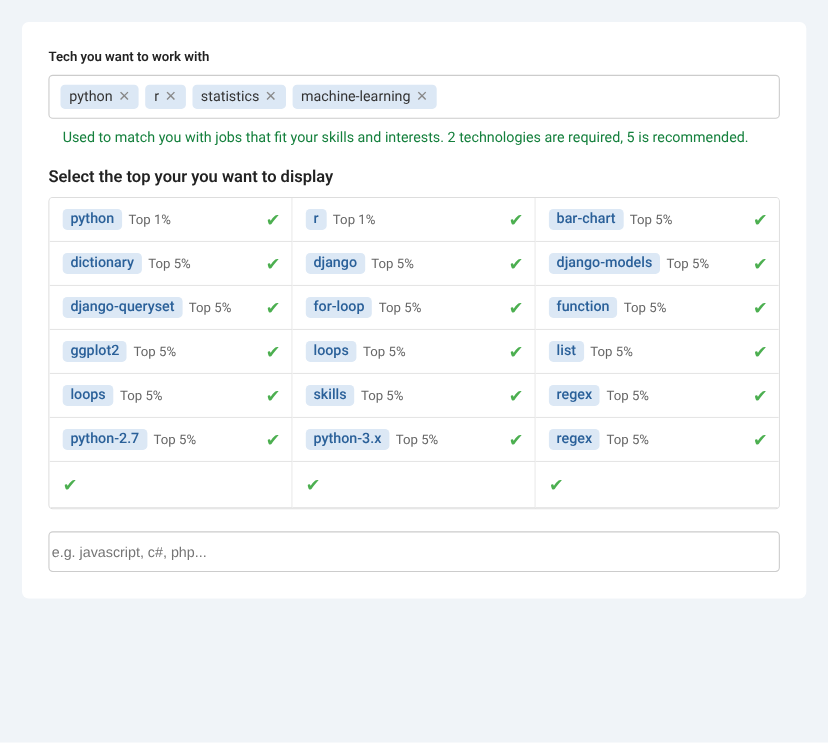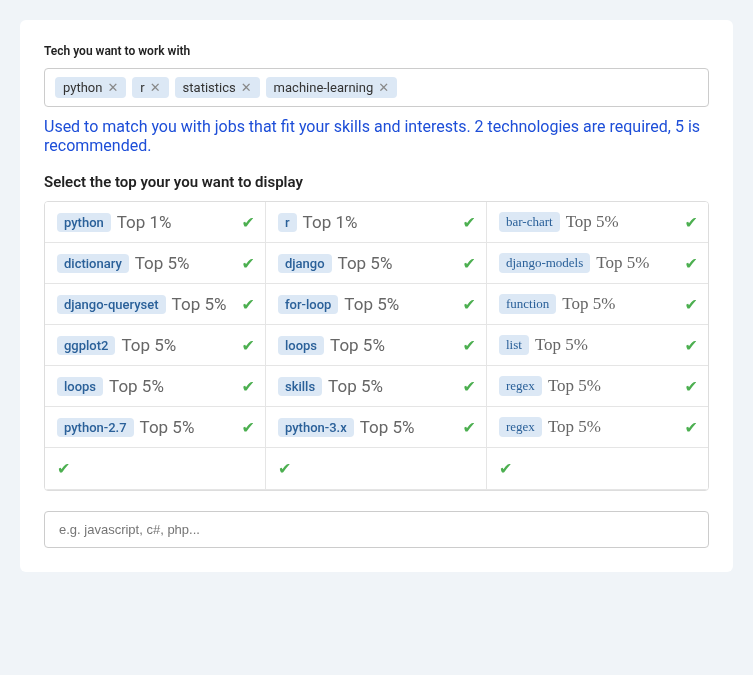--- a/index.html
+++ b/index.html
@@ -41,23 +41,24 @@
       display: flex;
       align-items: center;
       gap: 5px;
     }
     .tag-chip .remove-icon {
       color: #888;
       cursor: pointer;
       font-size: 13px;
     }
     .hint-text {
-      font-size: 16px;
-      color: #1d4ed8;
+      font-size: 13px;
+      color: #15803d;
       margin-bottom: 18px;
+      margin-left: 13px;
     }
     .select-title {
       font-size: 15px;
       font-weight: 600;
       color: #222;
       margin-bottom: 10px;
     }
     .tags-grid-wrapper {
       border: 1px solid #ddd;
       border-radius: 4px;
@@ -72,50 +73,49 @@
       border-bottom: 1px solid #e5e5e5;
       border-right: 1px solid #e5e5e5;
       padding: 10px 10px 10px 12px;
       display: flex;
       align-items: center;
       justify-content: space-between;
       background: #fff;
     }
     .tag-cell:nth-child(3n) {
       border-right: none;
-      font-family: Liberation Serif, serif;
     }
     .tag-cell-left {
       display: flex;
       align-items: center;
       gap: 6px;
     }
     .tag-name {
       background: #dce8f5;
       border-radius: 4px;
       padding: 2px 7px;
       font-size: 13px;
       color: #2a6099;
       font-weight: 500;
     }
     .tag-rank {
-      font-size: 17px;
+      font-size: 12px;
       color: #666;
     }
     .check-icon {
       color: #4caf50;
       font-size: 16px;
     }
     .prefer-not-section {
       margin-top: 4px;
     }
     .prefer-not-input {
       border: 1px solid #ccc;
       border-radius: 4px;
-      padding: 10px 14px;
+      padding: 10px 2px;
       width: 100%;
       font-size: 13px;
       color: #4c1d95;
       outline: none;
     }
   </style>
 </head>
 <body>
 
 <div class="container">

